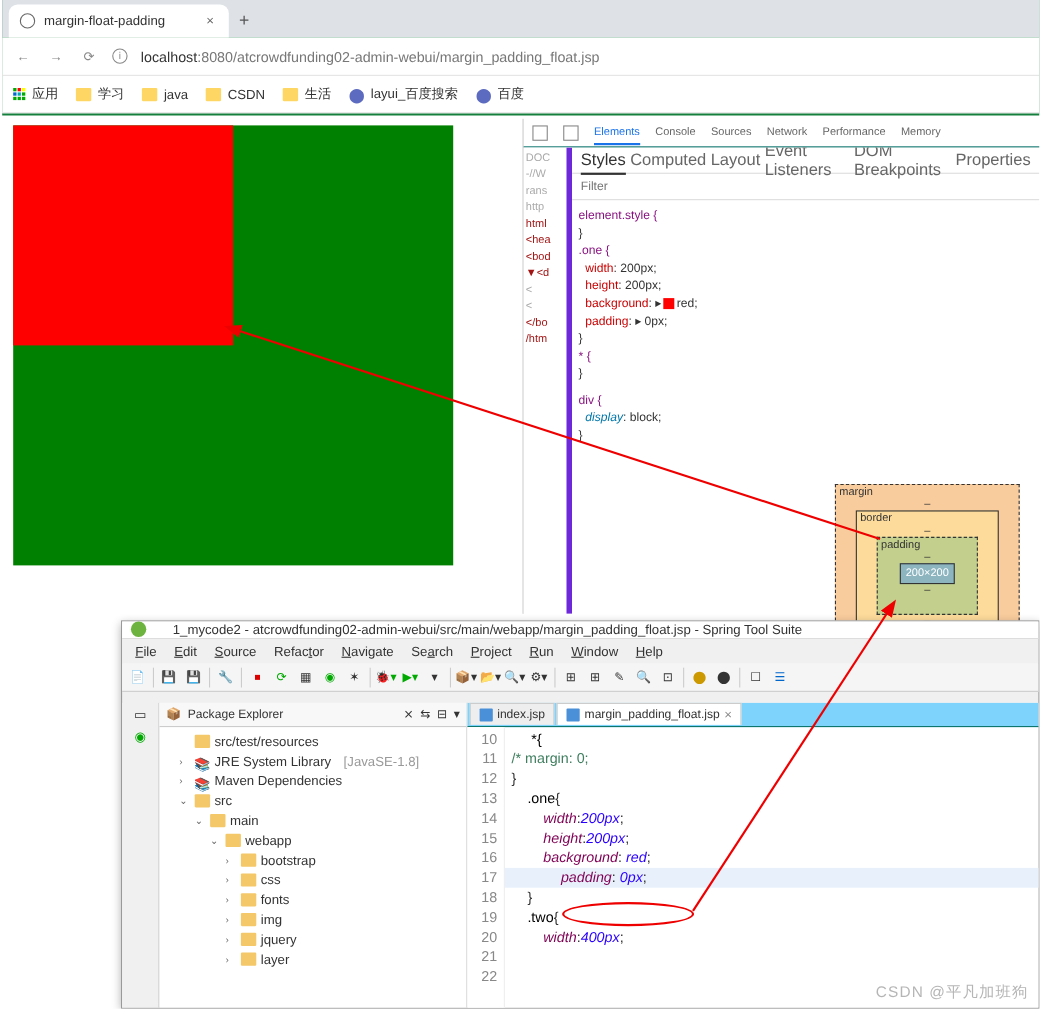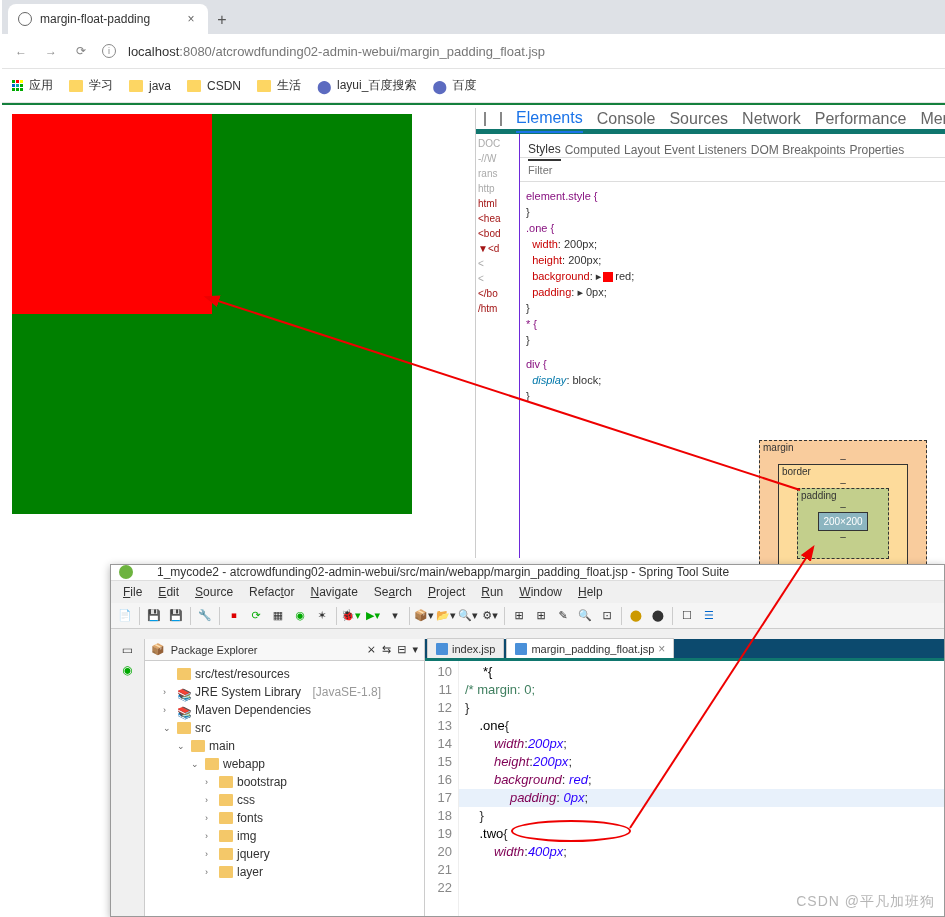--- a/index.html
+++ b/index.html
@@ -21,29 +21,29 @@
   .apps-ico i:nth-child(2){background:#f00}.apps-ico i:nth-child(3){background:#ff0}
   .apps-ico i:nth-child(4){background:#06c}.apps-ico i:nth-child(5){background:#0aa}
   .bm{display:flex;align-items:center;gap:6px;font-size:12px;color:#333}
   .folder-ico{width:14px;height:12px;background:#fdd663;border-radius:1px}
   .paw-ico{width:14px;height:14px;color:#5c6bc0;font-size:13px}
   
   .viewport{position:absolute;left:12px;top:114px;width:400px;height:400px;background:#008000}
   .redbox{width:200px;height:200px;background:red}
   
   .devtools{position:absolute;right:0;top:108px;width:470px;height:450px;border-left:1px solid #ccc;background:#fff;display:flex;flex-direction:column}
-  .dt-top{height:26px;border-bottom:5px solid #0f766e;display:flex;align-items:center;gap:14px;padding:0 8px;font-size:16px}
+  .dt-top{height:26px;border-bottom:1px solid #0f766e;display:flex;align-items:center;gap:14px;padding:0 8px;font-size:10px}
   .dt-ico{width:14px;height:14px;border:1px solid #888}
   .dt-tab{color:#666;cursor:pointer}
   .dt-tab.act{color:#1a73e8;border-bottom:2px solid #1a73e8;padding-bottom:4px;margin-bottom:-5px}
   .dt-body{display:flex;flex:1;overflow:hidden}
-  .dt-dom{width:44px;background:#fff;border-right:1px solid #6d28d9;font-family:Consolas,monospace;font-size:10px;color:#aaa;padding:2px;line-height:15px}
+  .dt-dom{width:44px;background:#fff;border-right:5px solid #6d28d9;font-family:Consolas,monospace;font-size:10px;color:#aaa;padding:2px;line-height:15px}
   .dt-dom .pnk{color:#a31515}
   .dt-right{flex:1;display:flex;flex-direction:column}
-  .dt-sub{height:24px;border-bottom:1px solid #ddd;display:flex;align-items:flex-end;gap:4px;padding:0 8px;font-size:12px}
+  .dt-sub{height:24px;border-bottom:1px solid #ddd;display:flex;align-items:center;gap:4px;padding:0 8px;font-size:15px}
   .dt-sub span{color:#666}
   .dt-sub .act{color:#333;border-bottom:2px solid #333;padding-bottom:3px;margin-bottom:-4px}
   .dt-filter{height:24px;border-bottom:1px solid #ddd;padding:0 8px;display:flex;align-items:center}
   .dt-filter input{border:none;outline:none;font-size:11px;width:100%;color:#888}
   .dt-css{flex:1;font-family:Consolas,monospace;font-size:11px;padding:6px;line-height:16px}
   .dt-css .sel{color:#881280}.dt-css .prop{color:#c80000}.dt-css .val{color:#333}
   .dt-css .kw{color:#07a;font-style:italic}
   .swatch{display:inline-block;width:10px;height:10px;background:red;vertical-align:middle;margin:0 2px}
   .boxmodel{position:absolute;right:18px;top:440px;width:168px;border:1px dashed #333;background:#f9cc9d;padding:12px 18px 16px;font-size:10px}
   .bm-border{border:1px solid #333;background:#fddb9b;padding:12px 18px 16px;position:relative}
@@ -65,21 +65,21 @@
   .pkg{width:280px;background:#fff;border-right:1px solid #ccc;display:flex;flex-direction:column}
   .pkg-hdr{height:22px;border-bottom:1px solid #ccc;display:flex;align-items:center;padding:0 6px;gap:6px;font-size:11px;background:#f8f8f8}
   .pkg-tree{flex:1;padding:4px 4px 4px 18px;font-size:12px;line-height:18px;overflow:hidden}
   .tree-row{display:flex;align-items:center;gap:4px;white-space:nowrap}
   .arr{width:10px;display:inline-block;color:#666;font-size:9px}
   .pkg-ico{width:14px;height:12px;display:inline-block}
   .fldr{background:#f4c869;border-radius:1px}
   .fldr-o{background:#f4c869;border-radius:1px;position:relative}
   .libico{width:14px;height:12px;display:inline-block}
   .editor{flex:1;background:#fff;display:flex;flex-direction:column}
-  .ed-tabs{height:22px;background:#0c4a6e;display:flex;align-items:flex-end;border-bottom:3px solid #0f766e}
+  .ed-tabs{height:22px;background:#7dd3fc;display:flex;border-bottom:1px solid #0f766e}
   .ed-tab{height:20px;padding:0 8px;display:flex;align-items:center;gap:4px;background:#eee;border:1px solid #ccc;border-bottom:none;font-size:11px;margin-left:2px}
   .ed-tab.act{background:#fff}
   .jsp-ico{width:12px;height:12px;background:#4a90d9;border-radius:1px}
   .tab-close{color:#888;font-size:12px}
   .code{flex:1;display:flex;font-family:Consolas,monospace;font-size:13px}
   .lnums{width:34px;text-align:right;padding:2px 6px 2px 2px;color:#888;background:#fff;border-right:1px solid #eee;line-height:18px}
   .src{flex:1;padding:2px 6px;line-height:18px;position:relative}
   .src .hl{background:#e8f1fb;display:block;margin:0 -6px;padding:0 22px}
   .src .cm{color:#3f7f5f}.src .sel2{color:#000}.src .prop2{color:#7f0055;font-style:italic}
   .src .num{font-style:italic;color:#2a00ff}

